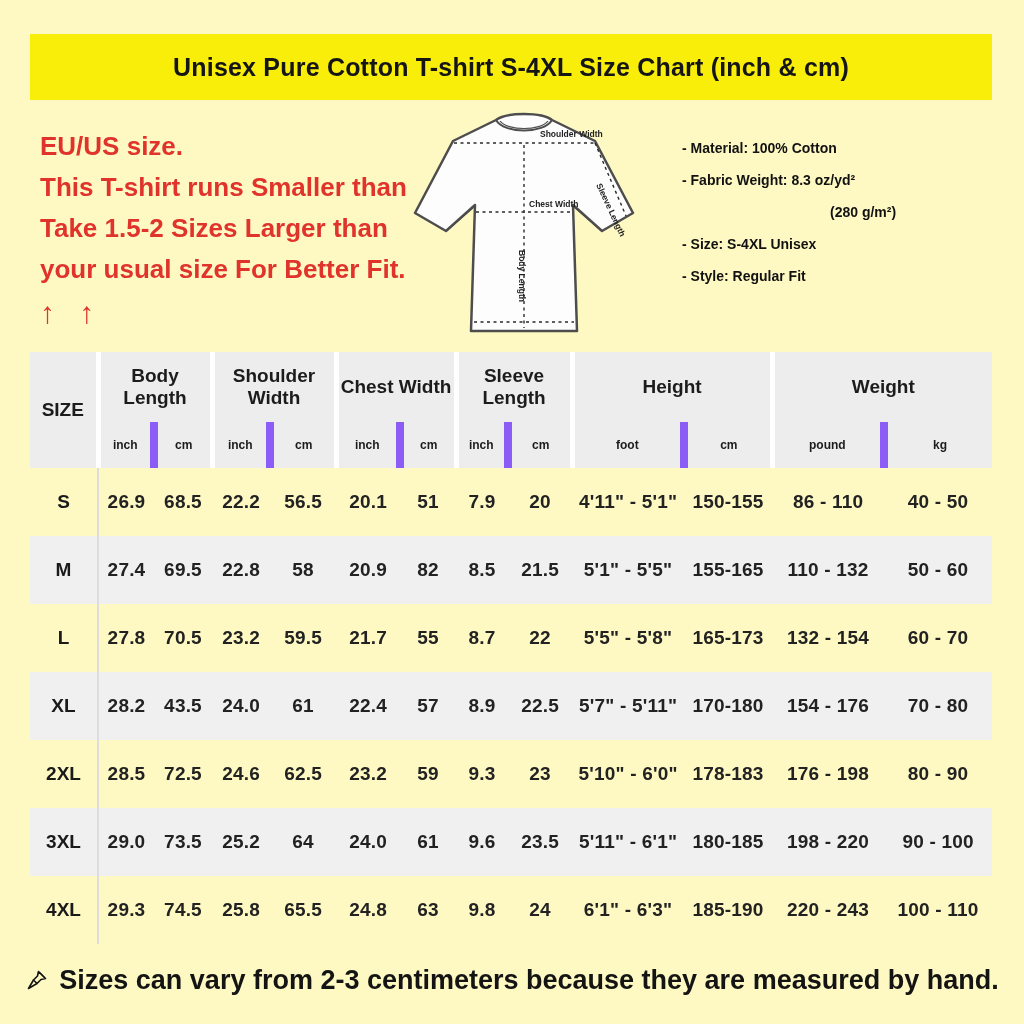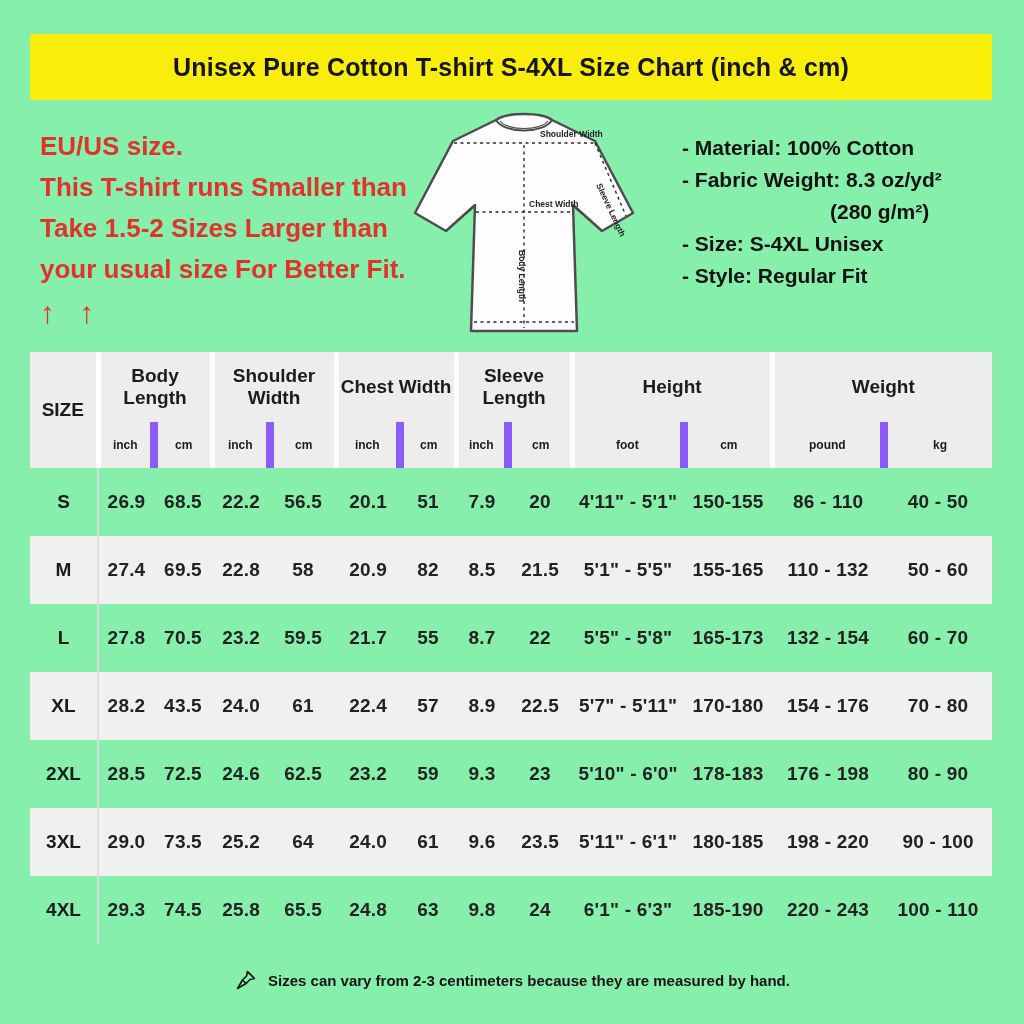--- a/index.html
+++ b/index.html
@@ -1,57 +1,57 @@
 <!DOCTYPE html>
 <html><head>
 <meta charset="utf-8">
 <style>
   * { margin:0; padding:0; box-sizing:border-box; }
   html,body { background:#ffffff; }
   body { font-family:"Liberation Sans", sans-serif; color:#1a1a1a; }
-  .page { position:relative; width:1024px; height:1024px; background:#86efac; overflow:hidden; margin:0 auto; }
+  .page { position:relative; width:1024px; height:1024px; background:#fef9c3; overflow:hidden; margin:0 auto; }
 
   
   .banner { position:absolute; left:30px; top:34px; width:962px; height:66px;
             background:#f8ee0a; display:flex; align-items:center; justify-content:center; }
   .banner span { font-size:25px; font-weight:bold; color:#151515; letter-spacing:0.2px; }
 
   
   .warning { position:absolute; left:40px; top:126px; width:390px;
              color:#e0332c; font-weight:bold; font-size:26px; line-height:41px; }
   .warning .arrows { font-size:30px; letter-spacing:8px; margin-top:2px; }
 
   
   .diagram { position:absolute; left:398px; top:100px; width:252px; height:248px; }
   .diagram svg { width:100%; height:100%; }
 
   
   .specs { position:absolute; left:682px; top:132px; width:330px;
-           font-size:21px; font-weight:bold; line-height:32px; color:#111; }
+           font-size:14px; font-weight:bold; line-height:32px; color:#111; }
   .spec-line.indent { padding-left:148px; }
 
   
   table.size-table { position:absolute; left:30px; top:352px; width:962px;
                      border-collapse:collapse; table-layout:fixed; }
   .size-table th, .size-table td { text-align:center; vertical-align:middle; }
   .size-table thead th { background:#ededed; color:#1c1c1c; }
   .size-table thead tr.group-row th { height:70px; font-size:19px; font-weight:bold; }
   .size-table thead tr.unit-row th { height:46px; font-size:12px; font-weight:bold; }
   .size-table thead th.size-head { font-size:20px; }
   .size-table thead th.group-start { border-left:5px solid #ffffff; }
   .size-table thead th.unit-second { border-left:8px solid #8b5cf6; }
   .size-table tbody tr { height:68px; }
   .size-table tbody tr:nth-child(even) { background:#f0f0f0; }
   .size-table tbody th { font-size:19px; font-weight:bold; border-right:2px solid #dddddd; }
   .size-table tbody td { font-size:19px; font-weight:bold; color:#222; letter-spacing:0.2px; }
 
   
   .footnote { position:absolute; left:0; top:956px; width:1024px; height:48px;
               display:flex; align-items:center; justify-content:center; gap:10px;
-              font-size:15px; font-weight:bold; color:#141414; }
+              font-size:27px; font-weight:bold; color:#141414; }
   .footnote svg { width:24px; height:24px; flex:0 0 auto; }
 </style>
 </head>
 <body>
 
 <div class="page">
 
   <div class="banner">
     <span>Unisex Pure Cotton T-shirt S-4XL Size Chart (inch &amp; cm)</span>
   </div>

